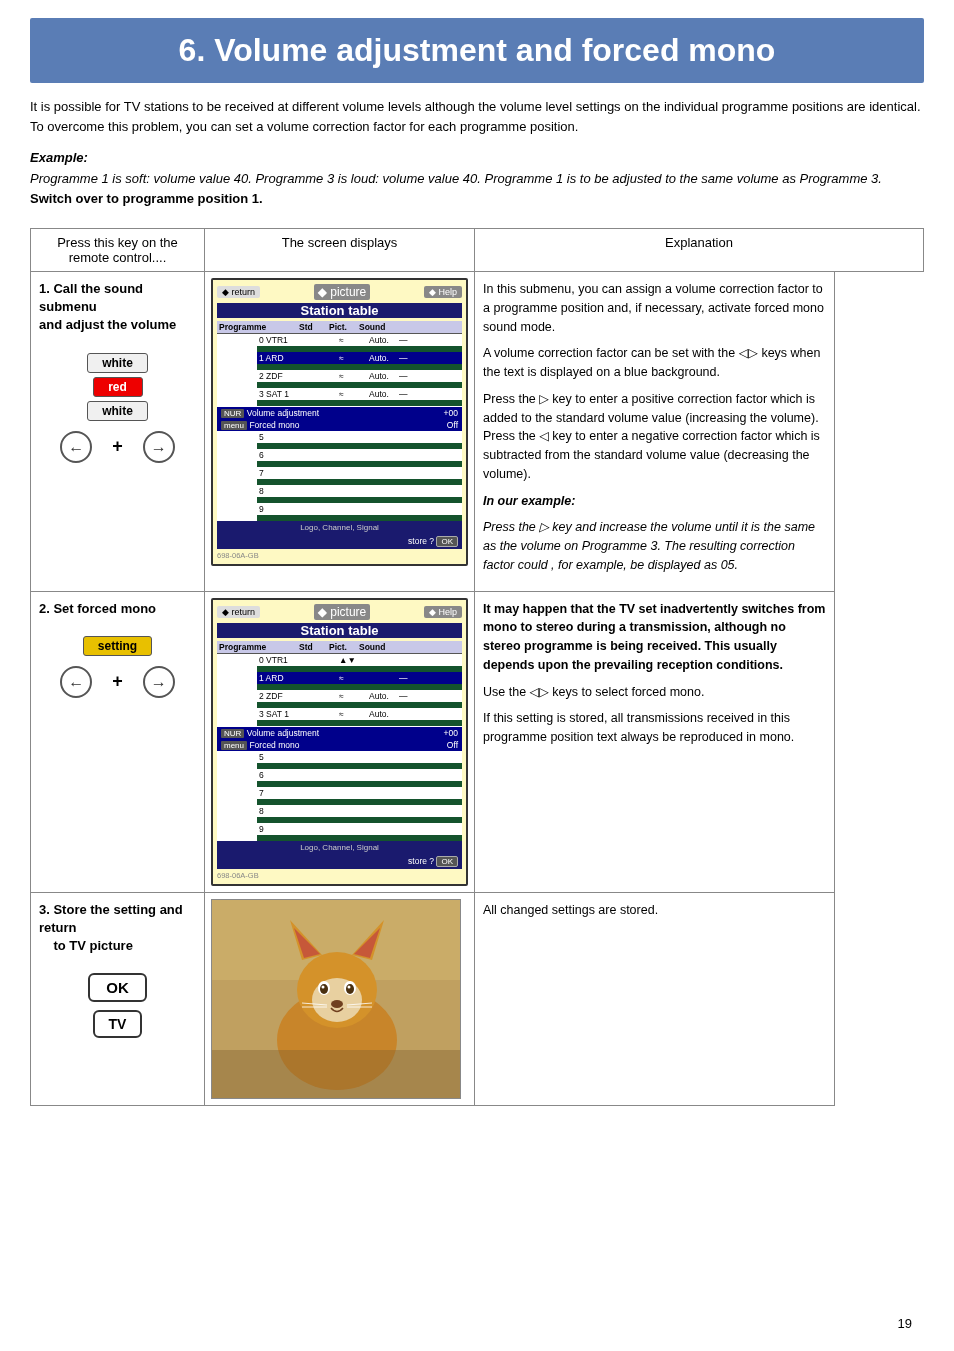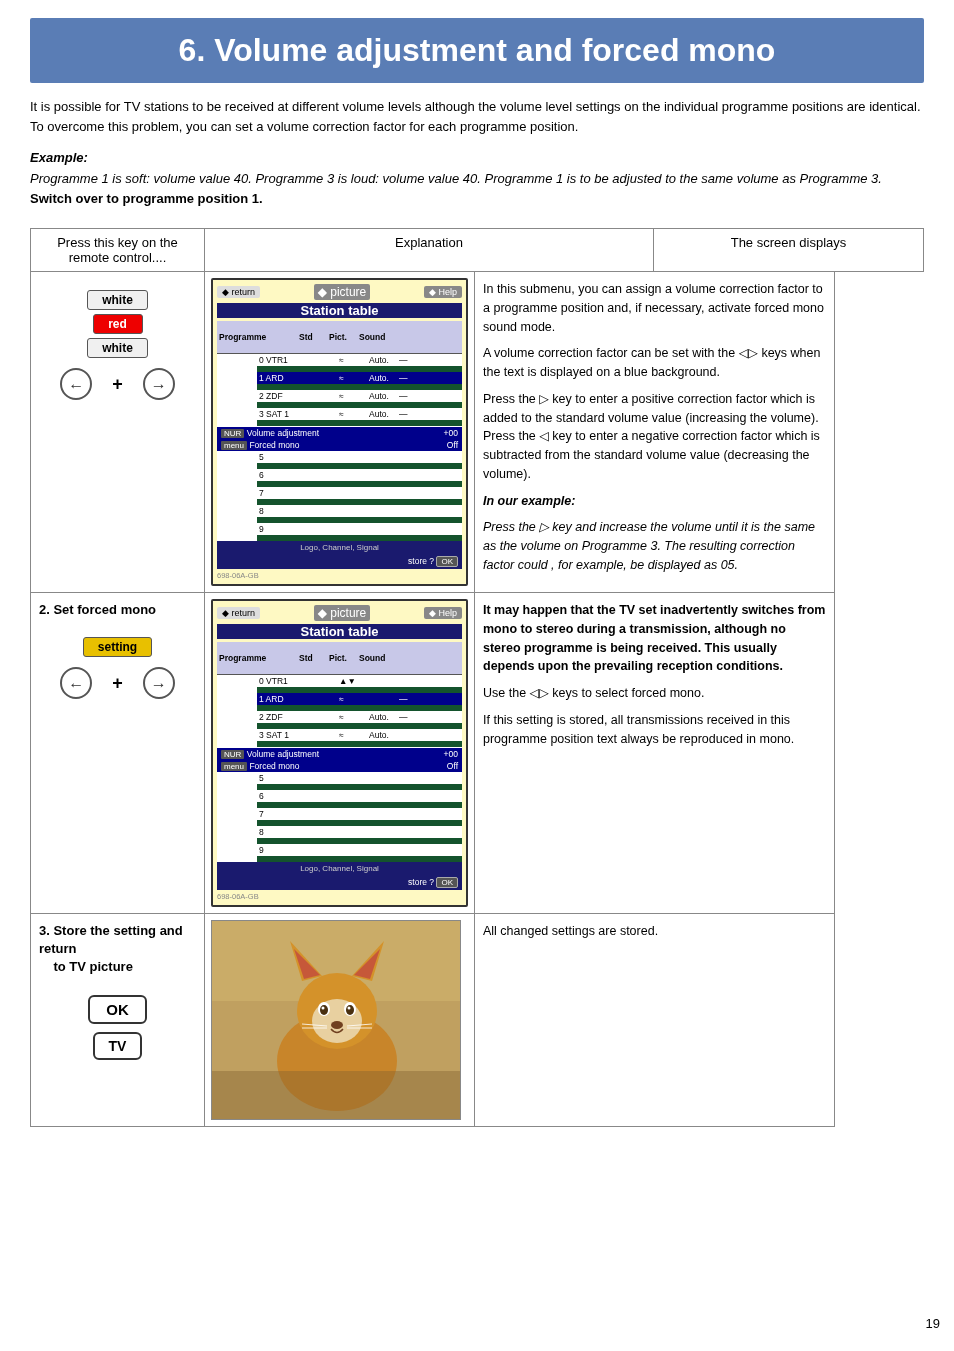--- a/index.html
+++ b/index.html
@@ -172,21 +172,21 @@
     .station-inner {
       background: #fff;
       color: #000;
       font-size: 8.5px;
     }
     .station-header {
       display: grid;
       grid-template-columns: 80px 30px 30px 35px;
       border-bottom: 1px solid #555;
       font-weight: bold;
-      padding: 11px 2px;
+      padding: 1px 2px;
       background: #c8c8e8;
     }
     .station-row {
       display: grid;
       grid-template-columns: 80px 30px 30px 35px;
       padding: 1px 2px;
       border-bottom: 6px solid #14532d;
       margin-left: 40px;
     }
     .station-row.highlighted {
@@ -292,21 +292,21 @@
       padding: 6px 8px;
       font-size: 13px;
     }
     .header-remote { width: 175px; text-align: center; }
     .header-screen { width: 270px; border-left: none; }
     .header-explain { flex: 1; border-left: none; }
 
     .page-number {
       position: absolute;
       bottom: 20px;
-      right: 14px;
+      right: 42px;
       font-size: 13px;
     }
 
     .nur-tag {
       background: #555;
       color: #fff;
       font-size: 8px;
       padding: 0 3px;
       border-radius: 1px;
       display: inline-block;
@@ -324,27 +324,28 @@
   <p class="intro-text">It is possible for TV stations to be received at different volume levels although the volume level settings on the individual programme positions are identical. To overcome this problem, you can set a volume correction factor for each programme position.</p>
 
   <p class="example-label">Example:</p>
   <p class="example-text">
     <span>Programme 1 is soft: volume value 40. Programme 3 is loud: volume value 40. Programme 1 is to be adjusted to the same volume as Programme 3.</span>
     <strong>Switch over to programme position 1.</strong>
   </p>
 
   <div class="header-row">
     <div class="header-col header-remote">Press this key on the remote control....</div>
+    <div class="header-col header-screen">The screen displays</div>
     <div class="header-col header-explain">Explanation</div>
-    <div class="header-col header-screen">The screen displays</div>
   </div>
 
   <div class="section-row">
 
     <div class="section-remote">
+      <div class="step-label">1. Call the sound submenu<br>and adjust the volume</div>
       <div class="remote-diagram">
         <span class="color-btn btn-white">white</span>
         <span class="color-btn btn-red">red</span>
         <span class="color-btn btn-white">white</span>
         <div class="arrow-btn">
           <div class="circle-arrow">←</div>
           <span class="plus-sign">+</span>
           <div class="circle-arrow">→</div>
         </div>
       </div>

